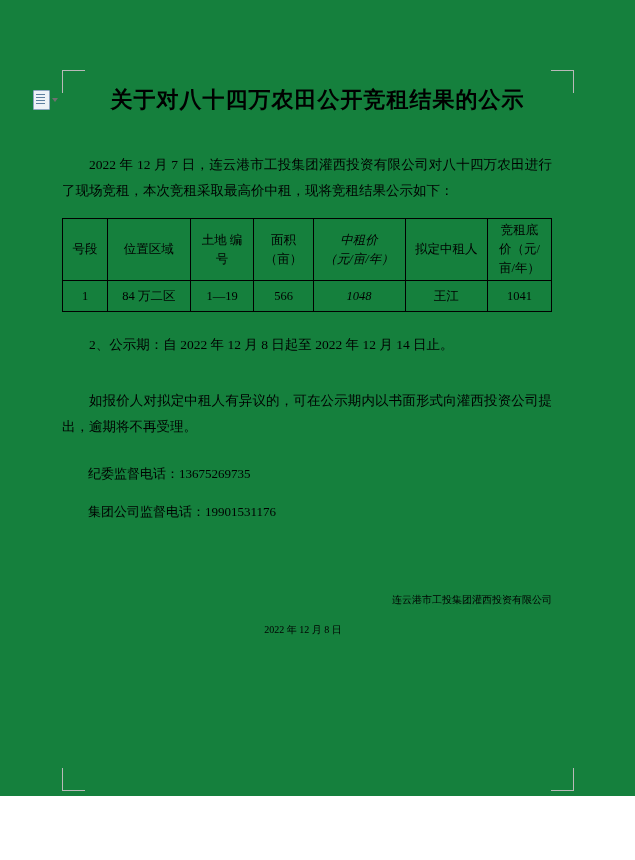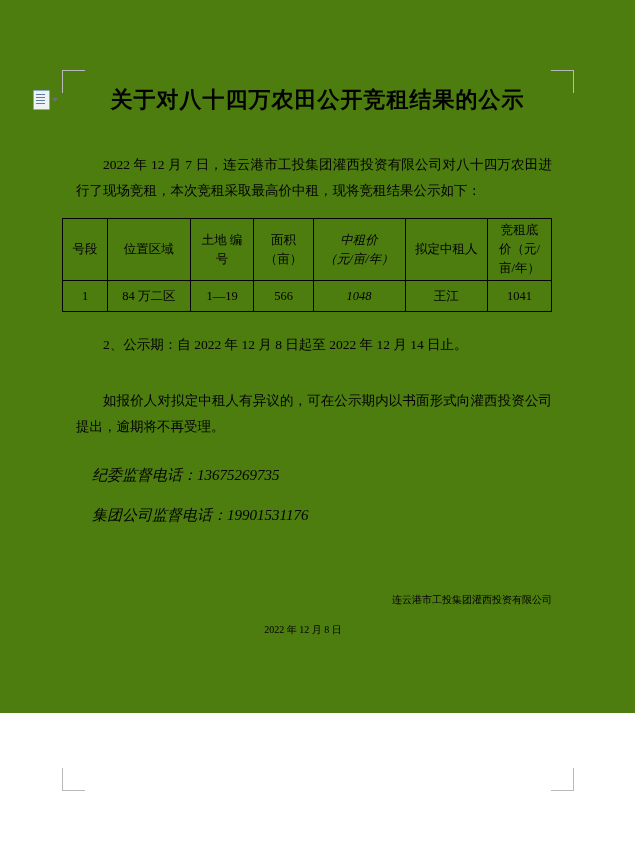--- a/index.html
+++ b/index.html
@@ -13,22 +13,22 @@
     position: relative;
     font-family: "Liberation Serif", "DejaVu Serif", serif;
     color: #000000;
     overflow: hidden;
   }
 
   .page {
     position: absolute;
     left: 0; top: 0;
     width: 635px;
-    height: 713px;
-    background: #4d7c0f;
+    height: 796px;
+    background: #15803d;
   }
 
   
   .crop {
     position: absolute;
     width: 22px;
     height: 22px;
     border-color: #b9b9b9;
     border-style: solid;
     border-width: 0;
@@ -83,21 +83,21 @@
   }
 
   .content {
     position: absolute;
     left: 62px;
     top: 152px;
     width: 490px;
   }
 
   p.para {
-    margin: 0 0 0 14px;
+    margin: 0 0 0 0;
     font-size: 13.5px;
     line-height: 26px;
     text-align: justify;
     text-indent: 2em;
   }
   p.para.indent1 { text-indent: 2em; }
 
   .spacer-8 { height: 8px; }
   .spacer-20 { height: 20px; }
   .spacer-30 { height: 30px; }
@@ -126,24 +126,23 @@
   }
   .col-1 { width: 9%; }
   .col-2 { width: 17%; margin-top: 35px; }
   .col-3 { width: 13%; }
   .col-4 { width: 12%; }
   .col-5 { width: 19%; font-style: italic; }
   .col-6 { width: 17%; }
   .col-7 { width: 13%; }
 
   .phones {
-    font-size: 15px;
+    font-size: 13px;
     line-height: 25px;
     text-indent: 2em;
-    font-style: italic;
   }
 
   .signature {
     position: absolute;
     left: 62px;
     top: 585px;
     width: 490px;
     text-align: right;
     font-size: 10px;
     line-height: 30px;

